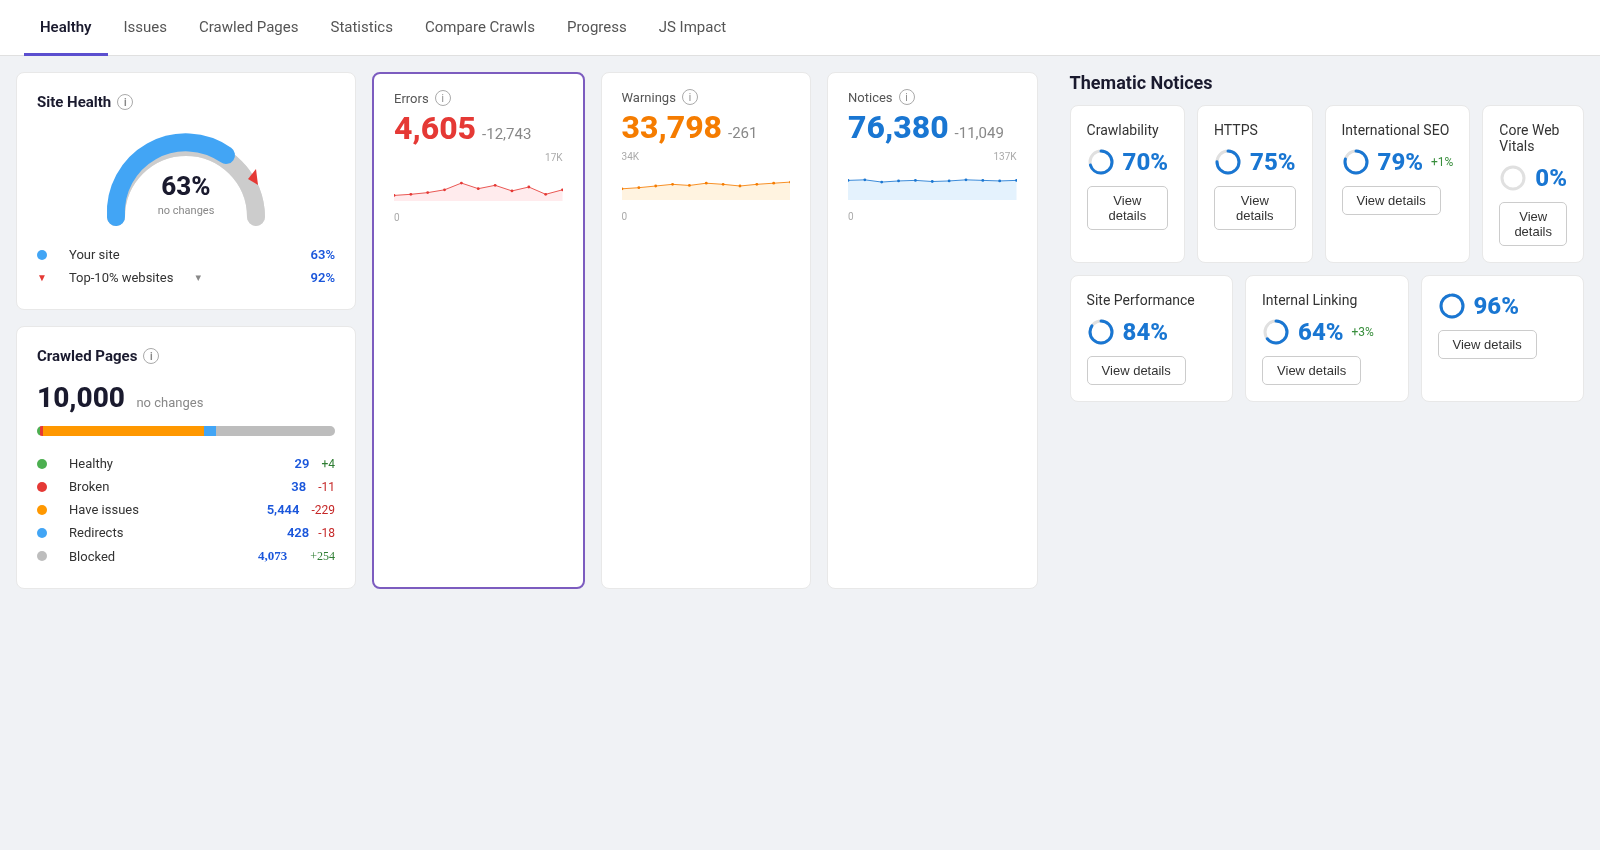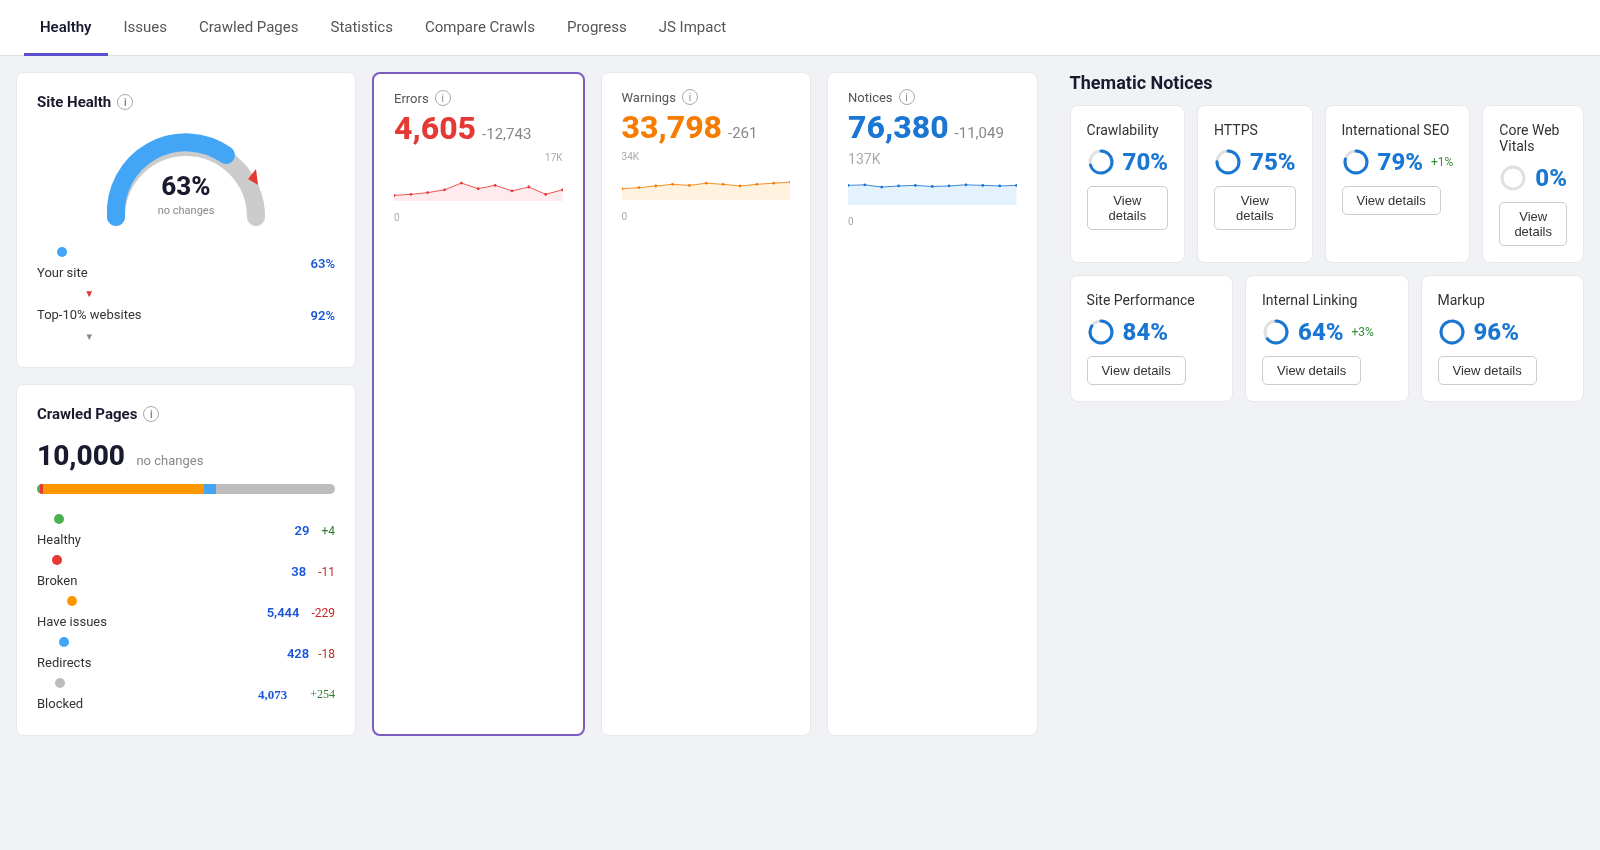--- a/index.html
+++ b/index.html
@@ -117,22 +117,21 @@
 
     .legend-row {
       display: flex;
       align-items: center;
       justify-content: space-between;
       padding: 4px 0;
     }
     .legend-left {
       display: flex;
       align-items: center;
-      gap: 8px;
-      flex-direction: column;
+      gap: 22px;
     }
     .legend-dot {
       width: 10px;
       height: 10px;
       border-radius: 50%;
     }
     .legend-label { color: #333; font-size: 13px; }
     .legend-value { font-weight: 600; color: #1a56db; font-size: 13px; }
     .legend-change { font-size: 12px; margin-left: 8px; }
     .legend-change.pos { color: #2e7d32; }
@@ -444,21 +443,21 @@
               <circle cx="270" cy="20" r="2.5" fill="#f57c00"></circle>
               <circle cx="300" cy="18" r="2.5" fill="#f57c00"></circle>
             </svg><div style="font-size: 10px; color: rgb(170, 170, 170);">0</div></div>
         </div>
         <div class="metric-card">
           <div class="metric-label">
             <span>Notices</span>
             <span class="info-icon">i</span>
           </div>
           <div class="metric-value notice">76,380<span class="metric-change">-11,049</span></div>
-          <div class="mini-chart"><div style="display: flex; justify-content: flex-start; font-size: 14px; color: rgb(170, 170, 170); margin-bottom: 2px;">
+          <div class="mini-chart"><div style="display: flex; justify-content: flex-end; font-size: 10px; color: rgb(170, 170, 170); margin-bottom: 2px;">
               <span>137K</span>
             </div><svg viewBox="0 0 300 50" style="width: 100%; height: 44px;">
               <path d="M0,15 L30,14 L60,18 L90,16 L120,15 L150,17 L180,16 L210,14 L240,15 L270,16 L300,15 L300,50 L0,50 Z" fill="#bbdefb" opacity="0.4"></path>
               <path d="M0,15 L30,14 L60,18 L90,16 L120,15 L150,17 L180,16 L210,14 L240,15 L270,16 L300,15" fill="none" stroke="#1976d2" stroke-width="1.5"></path>
               <circle cx="0" cy="15" r="2.5" fill="#1976d2"></circle>
               <circle cx="30" cy="14" r="2.5" fill="#1976d2"></circle>
               <circle cx="60" cy="18" r="2.5" fill="#1976d2"></circle>
               <circle cx="90" cy="16" r="2.5" fill="#1976d2"></circle>
               <circle cx="120" cy="15" r="2.5" fill="#1976d2"></circle>
               <circle cx="150" cy="17" r="2.5" fill="#1976d2"></circle>
@@ -538,21 +537,20 @@
               <svg width="28" height="28" viewBox="0 0 28 28">
                 <circle cx="14" cy="14" r="11" fill="none" stroke="#e0e0e0" stroke-width="3"></circle>
                 <circle cx="14" cy="14" r="11" fill="none" stroke="#1976d2" stroke-width="3" stroke-dasharray="69.11503837897544" stroke-dashoffset="24.88141381643116" transform="rotate(-90 14 14)" stroke-linecap="round"></circle>
               </svg>
               <span class="report-pct">64%</span>
               <span class="report-pct-change">+3%</span>
             </div>
             <button class="view-details-btn">View details</button>
           </div>
           <div class="report-card">
-            <div class="report-name">Markup</div>
             <div class="report-pct-row">
               <svg width="28" height="28" viewBox="0 0 28 28">
                 <circle cx="14" cy="14" r="11" fill="none" stroke="#e0e0e0" stroke-width="3"></circle>
                 <circle cx="14" cy="14" r="11" fill="none" stroke="#1976d2" stroke-width="3" stroke-dasharray="69.11503837897544" stroke-dashoffset="2.76460153515902" transform="rotate(-90 14 14)" stroke-linecap="round"></circle>
               </svg>
               <span class="report-pct">96%</span>
             </div>
             <button class="view-details-btn">View details</button>
           </div>
         </div>

